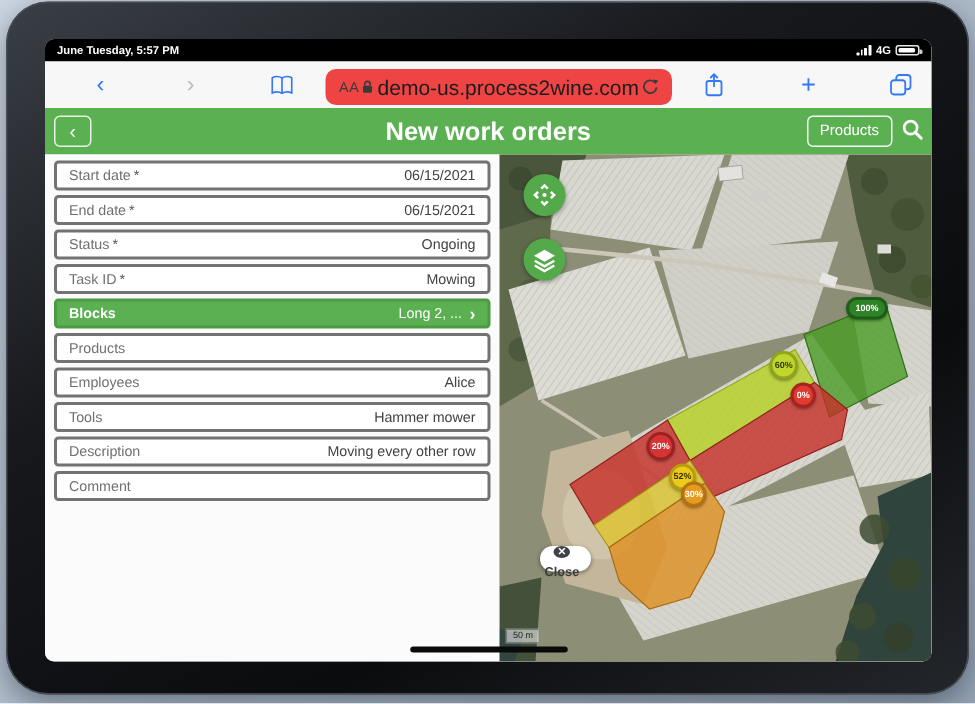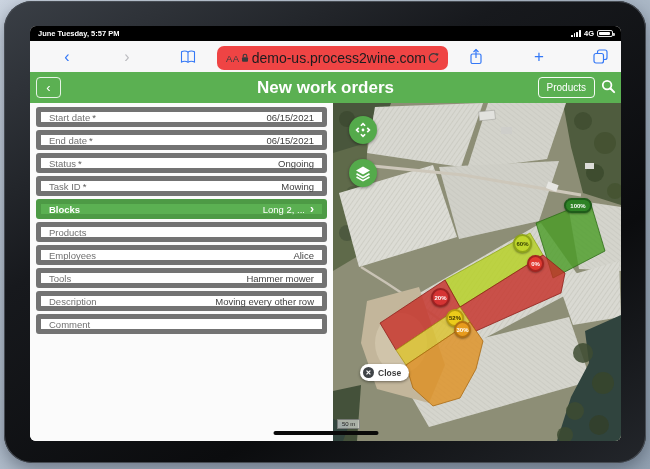--- a/index.html
+++ b/index.html
@@ -48,21 +48,21 @@
   .htitle { width:100%; text-align:center; color:#fff; font-size:17px; font-weight:bold; }
   .validate { position:absolute; right:26px; top:5px; height:21px; padding:0 8px;
               border:1px solid rgba(255,255,255,.95); border-radius:4px; color:#fff;
               font-size:10px; display:flex; align-items:center; }
   .hsearch { position:absolute; right:5px; top:7px; }
 
   
   .content { position:absolute; left:0; top:77px; width:100%; height:338px; display:flex; }
 
   .form { width:303px; height:100%; background:#fbfbfb; padding:4px 6px 0 6px; }
-  .frow { height:20px; margin-bottom:3px; background:#fff; border:5px solid #737373;
+  .frow { height:20px; margin-bottom:3px; background:#fff; border:2px solid #737373;
           border-radius:3px; display:flex; align-items:center; justify-content:space-between;
           padding:0 8px; }
   .flabel { font-size:9.5px; color:#707070; }
   .req { color:#5a5a5a; margin-left:2px; }
   .fvalue { font-size:9.5px; color:#424242; }
   .frow.selected { background:#5bb052; border-color:#4d9a45; }
   .frow.selected .flabel { color:#fff; font-weight:bold; }
   .frow.selected .fvalue { color:#fff; display:flex; align-items:center; gap:5px; }
   .frow.selected .rchev { font-size:12px; line-height:0; font-weight:bold; }
 
@@ -76,21 +76,21 @@
            display:flex; align-items:center; justify-content:center;
            font-size:6px; font-weight:bold; box-shadow:0 1px 2px rgba(0,0,0,.35); }
   .b0 { left:231px; top:95px; width:28px; height:15px; border-radius:8px; }
   .b1 { left:180px; top:131px; width:19px; height:19px; }
   .b2 { left:194px; top:152px; width:17px; height:17px; }
   .b3 { left:98px;  top:185px; width:19px; height:19px; }
   .b4 { left:113px; top:206px; width:18px; height:18px; }
   .b5 { left:121px; top:218px; width:17px; height:17px; }
   .closebtn { position:absolute; left:27px; top:261px; height:17px; background:#fff;
               border-radius:9px; display:flex; align-items:center; gap:4px; padding:0 8px 0 3px;
-              font-size:8.5px; font-weight:bold; color:#3c3c3c; box-shadow:0 1px 3px rgba(0,0,0,.45); }
+              font-size:8.5px; font-weight:bold; color:#3c3c3c; box-shadow:0 1px 3px rgba(0,0,0,.45);flex-direction:column; }
   .closex { width:11px; height:11px; border-radius:50%; background:#3f4347; color:#fff;
             font-size:7px; display:flex; align-items:center; justify-content:center; }
   .scale { position:absolute; left:4px; top:316px; padding:1px 4px;
            background:rgba(255,255,255,.55); border:1px solid rgba(70,70,70,.5);
            font-size:6px; color:#222; }
 
   .home-indicator { position:absolute; left:50%; bottom:6px; transform:translateX(-50%);
                     width:105px; height:4.5px; background:#0a0a0a; border-radius:3px; z-index:9; }
 </style>
 </head>

